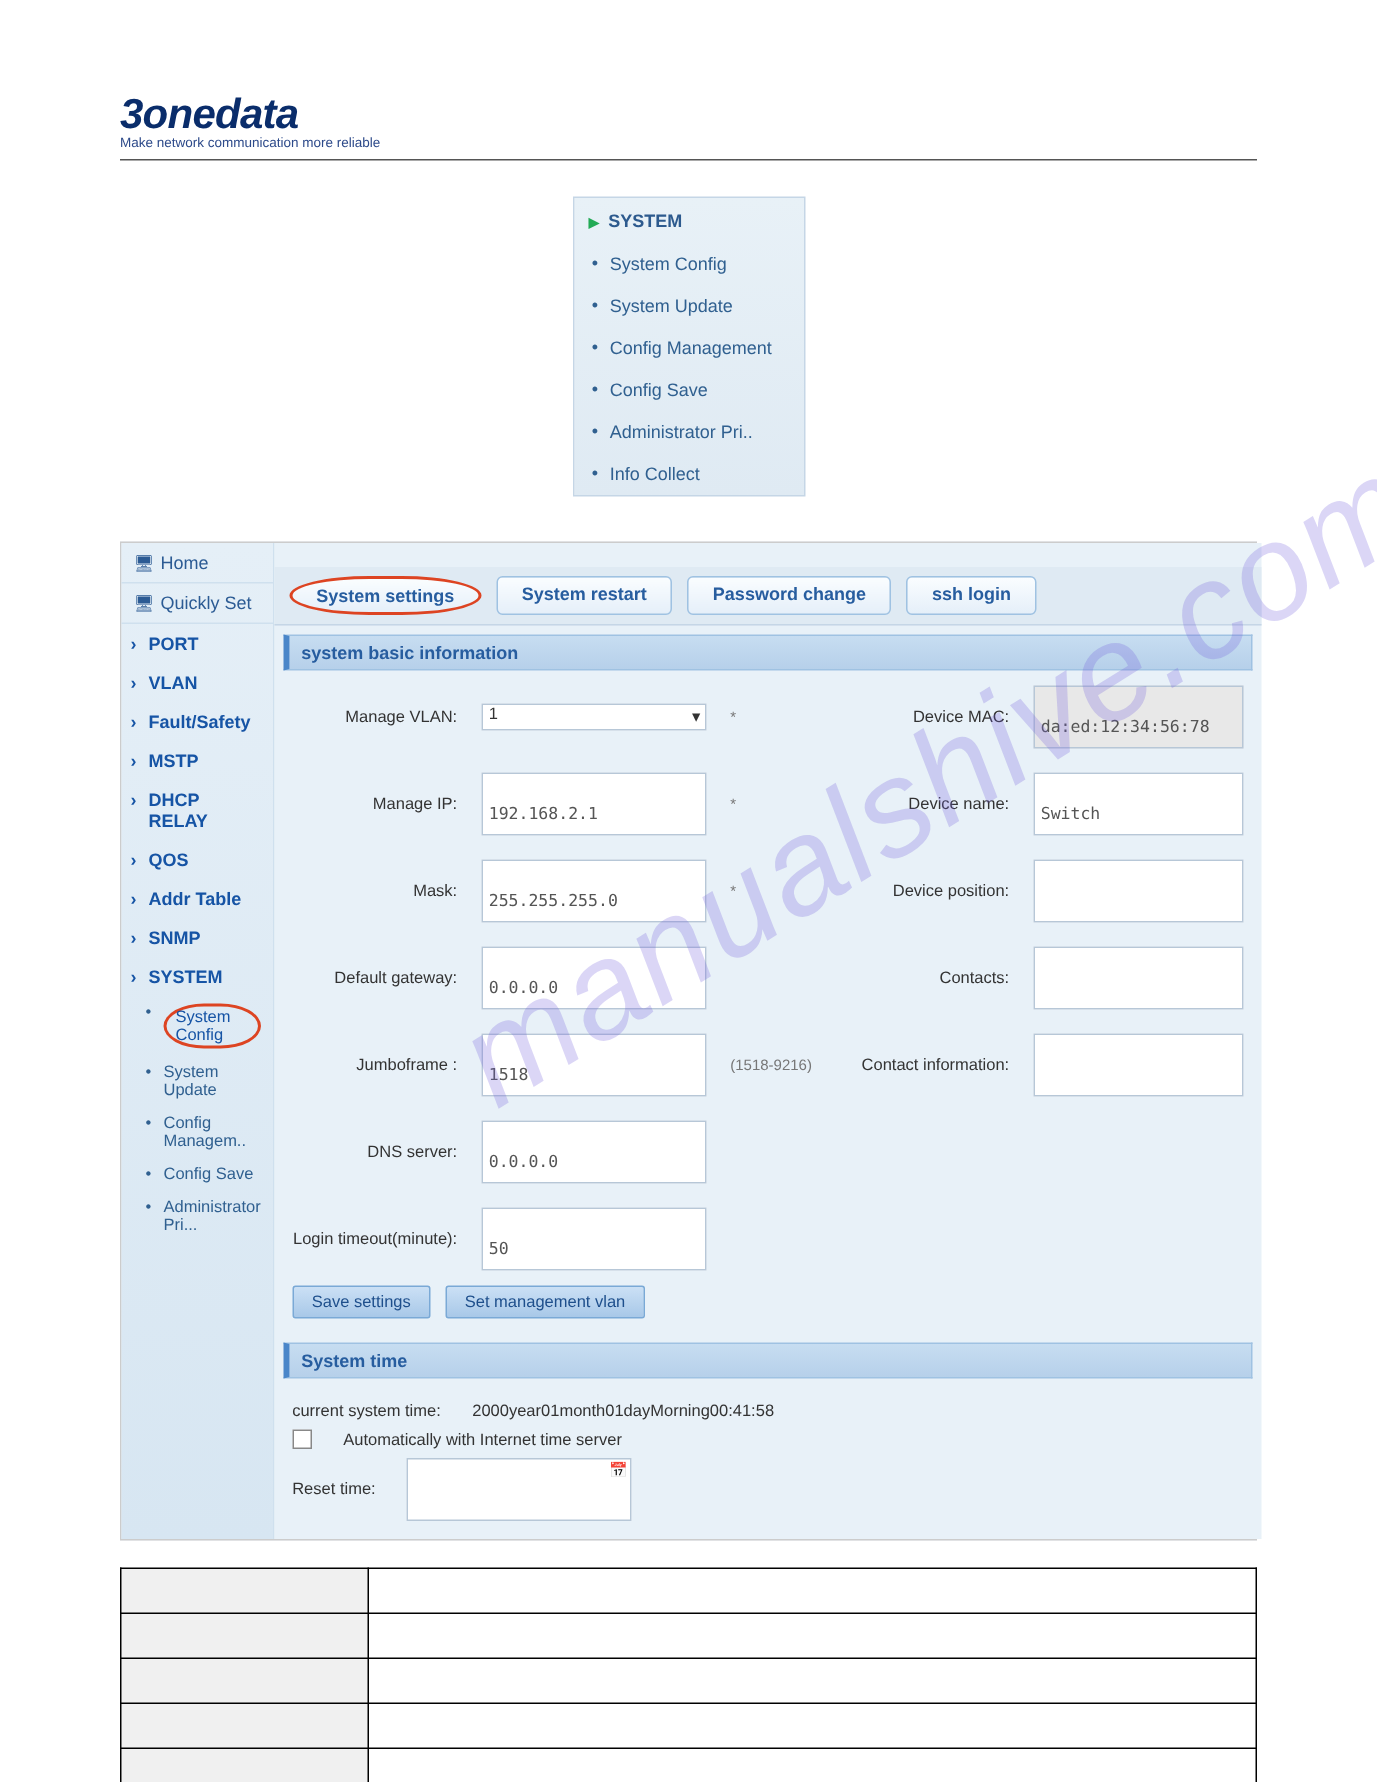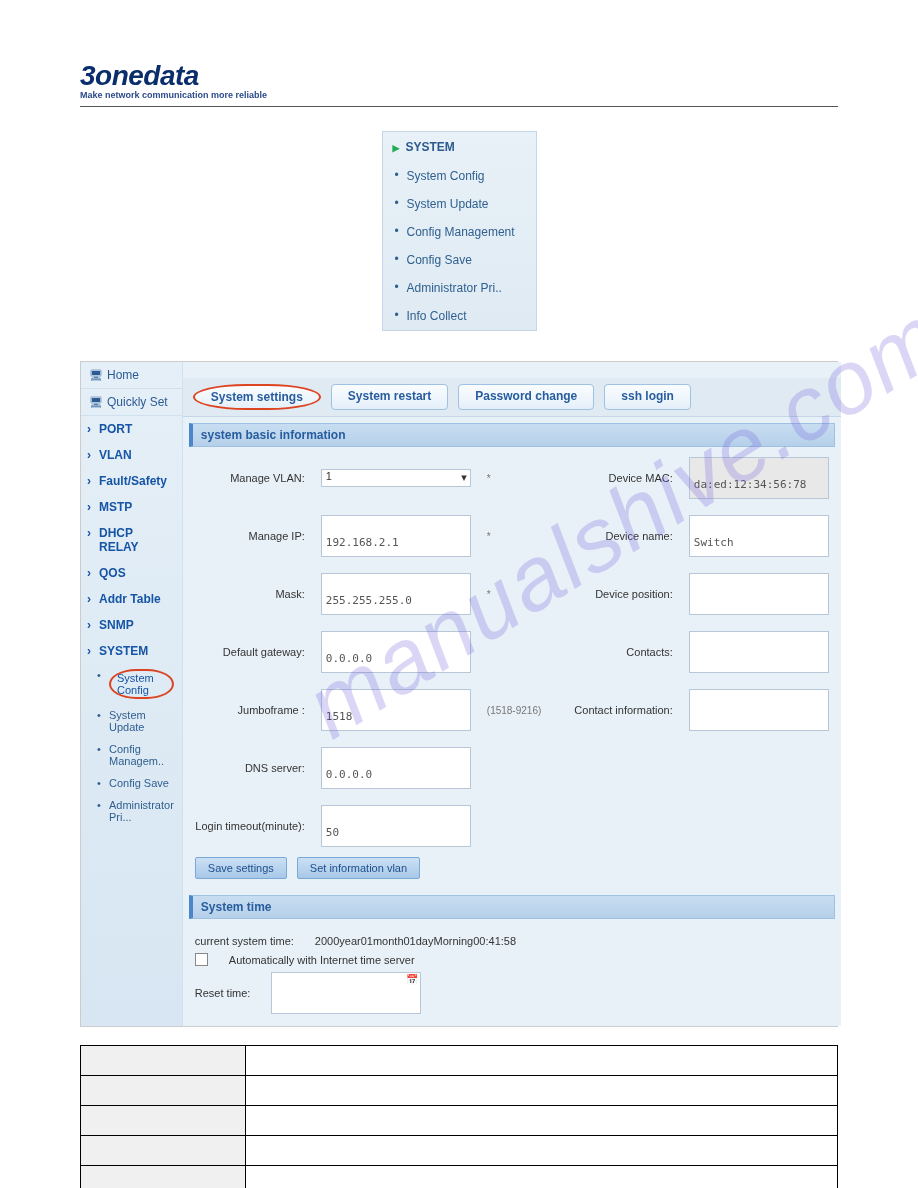--- a/index.html
+++ b/index.html
@@ -1,20 +1,20 @@
 <!DOCTYPE html>
 <html><head>
 <meta charset="utf-8">
 <style>
   * { box-sizing: border-box; margin: 0; padding: 0; }
   body { background: #fff; font-family: Arial, sans-serif; font-size: 12px; width: 918px; margin: 0 auto; color: #333; position: relative; }
   .page { padding: 60px 80px; position: relative; }
   .logo-row { border-bottom: 1px solid #555; padding-bottom: 6px; margin-bottom: 24px; }
   .logo-text { font-size: 28px; font-weight: 900; font-style: italic; color: #0a2d6b; letter-spacing: -0.5px; }
-  .logo-tag { font-size: 9px; color: #2d4a8a; margin-top: -2px; font-weight: bold; }
+  .logo-tag { font-size: 9px; color: #2d4a8a; margin-top: -2px; }
 
   .menu-box { width: 155px; margin: 0 auto 30px; background: linear-gradient(#e8f1f7,#dfeaf3); border: 1px solid #c5d6e6; font-size: 12px; }
   .menu-title { padding: 8px 10px; font-weight: bold; color: #2d5a8e; }
   .menu-title:before { content: "▶"; color: #2a5; font-size: 9px; margin-right: 6px; }
   .menu-item { padding: 7px 10px 7px 24px; color: #306090; position: relative; }
   .menu-item:before { content: "•"; position: absolute; left: 12px; top: 6px; color: #306090; }
 
   .app-shot { border: 1px solid #ccc; display: flex; background: #eef4f9; }
   .leftnav { width: 160px; background: linear-gradient(#e5eff7,#d7e6f2); border-right: 1px solid #cfe0ee; }
   .ln-top { padding: 6px 8px; color: #2c5b94; border-bottom: 1px solid #cfe0ee; }
@@ -139,21 +139,21 @@
           <div></div>
 
         <div class="lbl" style="line-height:1.1">Login timeout(minute):</div>
         <div class="inp">50</div>
         <div></div>
           <div></div>
           <div></div>
       </div>
       <div class="btnrow">
         <div class="btn">Save settings</div>
-        <div class="btn">Set information vlan</div>
+        <div class="btn">Set management vlan</div>
       </div>
 
       <div class="section-hdr">System time</div>
       <div class="time-sec">
         <div class="time-row">
           <span>current system time:</span>
           <span>2000year01month01dayMorning00:41:58</span>
         </div>
         <div class="time-row">
           <span class="cbx"></span>

